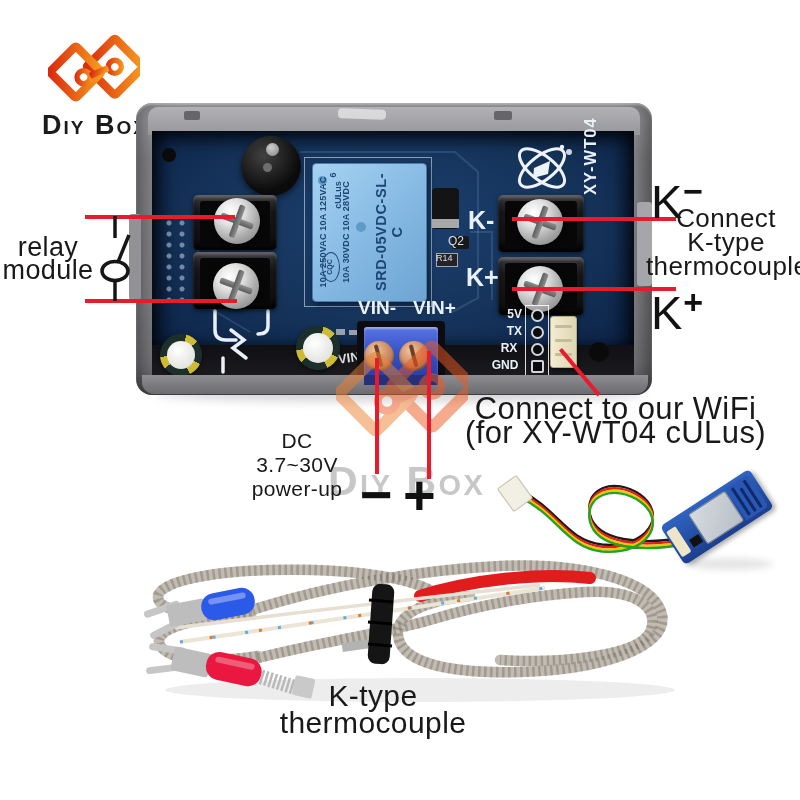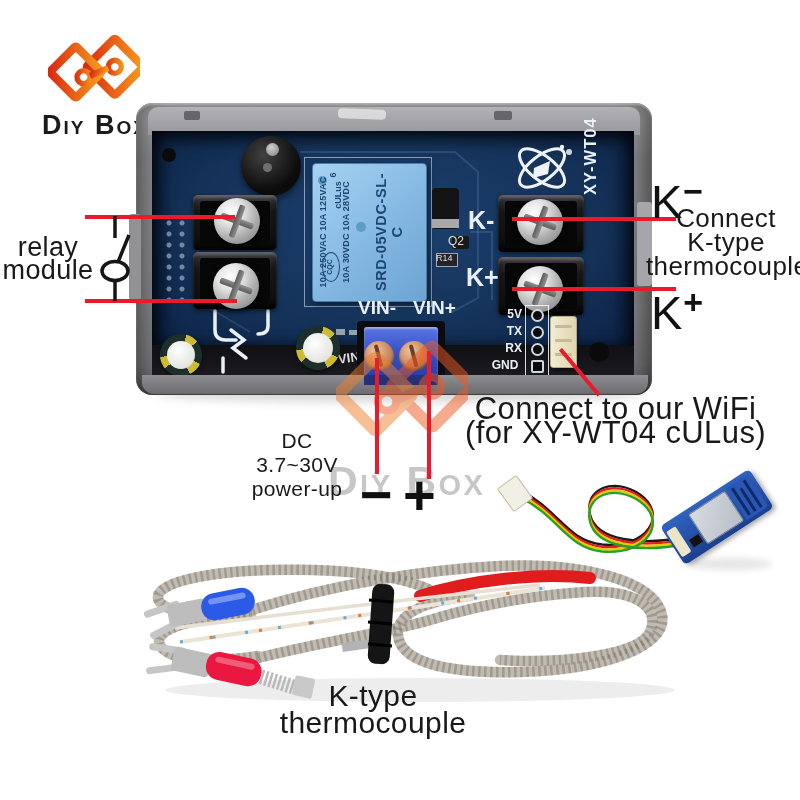--- a/index.html
+++ b/index.html
@@ -222,21 +222,21 @@
   <div class="abs bscrew" style="left:364px;top:341px;width:30px;height:30px">
       <i></i>
     </div>
   <div class="abs bscrew" style="left:399px;top:341px;width:30px;height:30px">
       <i></i>
     </div>
 
   <div class="abs pinbox"></div>
   <div class="abs silk" style="left:496px;top:307px;width:26px;text-align:right;font-size:12px">5V</div>
   <div class="abs silk" style="left:496px;top:324px;width:26px;text-align:right;font-size:12px">TX</div>
-  <div class="abs silk" style="left:496px;top:341px;width:26px;text-align:right;font-size:12px">RX</div>
+  <div class="abs silk" style="left:496px;top:341px;width:26px;text-align:center;font-size:12px">RX</div>
   <div class="abs silk" style="left:488px;top:358px;width:34px;text-align:center;font-size:12px">GND</div>
   <div class="abs hole" style="left:531px;top:309px;width:9px;height:9px"></div>
   <div class="abs hole" style="left:531px;top:326px;width:9px;height:9px"></div>
   <div class="abs hole" style="left:531px;top:343px;width:9px;height:9px"></div>
   <div class="abs hole sq" style="left:531px;top:360px;width:9px;height:9px"></div>
   <div class="abs jst">
       <i style="top:8px"></i>
       <i style="top:22px"></i>
       <i style="top:36px"></i>
     </div>

